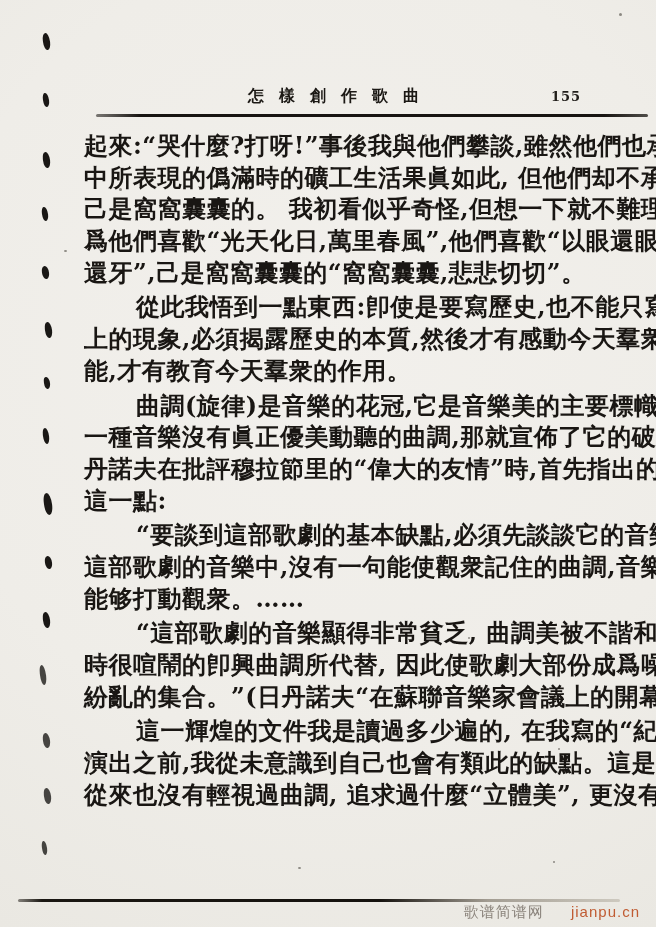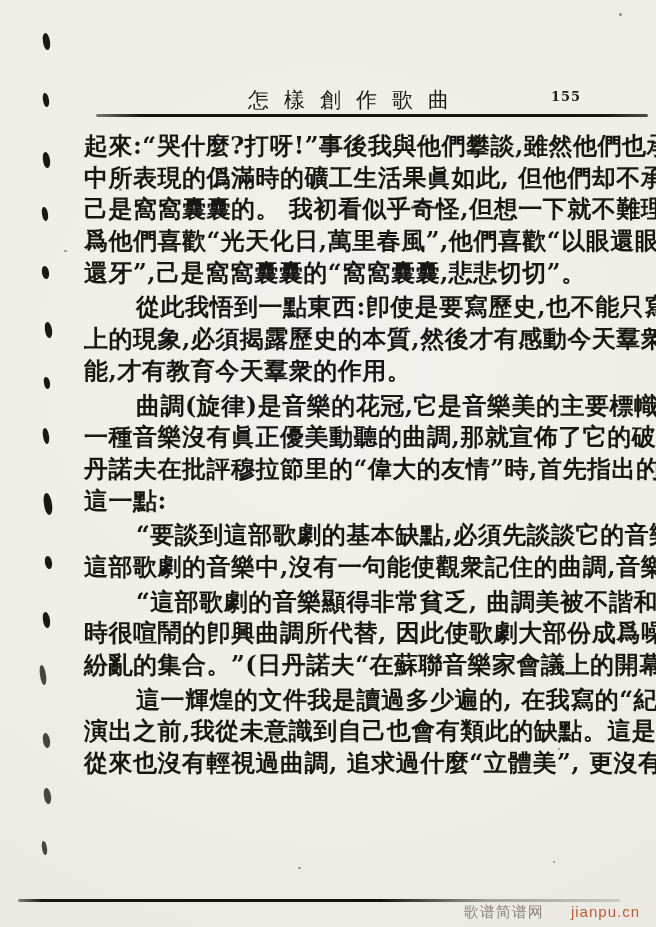--- a/index.html
+++ b/index.html
@@ -9,21 +9,21 @@
     background: #e9e7e1;
   }
   .page {
     position: relative; width: 656px; height: 927px; overflow: hidden;
     background: radial-gradient(circle at 50% 38%, #f2f0ec 0%, #efede8 60%, #eae8e2 100%);
     color: #181512;
   }
   
   .running-title {
     position: absolute; left: 248px; top: 86px;
-    font-size: 21px; font-weight: normal; letter-spacing: 15px;
+    font-size: 16px; font-weight: bold; letter-spacing: 15px;
     white-space: nowrap; color: #1b1814;
   }
   .page-number {
     position: absolute; left: 551px; top: 89px;
     font-size: 13px; font-weight: bold; letter-spacing: 1px; color: #221f1b;
   }
   .header-rule {
     position: absolute; left: 96px; top: 114px; width: 552px; height: 3px;
     background: linear-gradient(to right, rgba(25,22,18,.55), #171411 8%, #171411 92%, rgba(25,22,18,.75));
     border-radius: 2px;
@@ -84,20 +84,21 @@
       </div>
       <div class="para">
         <div class="text-line indent">曲調(旋律)是音樂的花冠,它是音樂美的主要標幟,假如</div>
         <div class="text-line">一種音樂沒有眞正優美動聽的曲調,那就宣佈了它的破產。日</div>
         <div class="text-line">丹諾夫在批評穆拉節里的“偉大的友情”時,首先指出的正是</div>
         <div class="text-line">這一點:</div>
       </div>
       <div class="para">
         <div class="text-line indent">“要談到這部歌劇的基本缺點,必須先談談它的音樂。在</div>
         <div class="text-line">這部歌劇的音樂中,沒有一句能使觀衆記住的曲調,音樂沒有</div>
+        <div class="text-line">能够打動觀衆。……</div>
       </div>
       <div class="para">
         <div class="text-line indent">“這部歌劇的音樂顯得非常貧乏, 曲調美被不諧和的、同</div>
         <div class="text-line">時很喧鬧的卽興曲調所代替, 因此使歌劇大部份成爲噪音的</div>
         <div class="text-line">紛亂的集合。”(日丹諾夫“在蘇聯音樂家會議上的開幕辭”)</div>
       </div>
       <div class="para">
         <div class="text-line indent">這一輝煌的文件我是讀過多少遍的, 在我寫的“紀念碑”</div>
         <div class="text-line">演出之前,我從未意識到自己也會有類此的缺點。這是因爲我</div>
         <div class="text-line">從來也沒有輕視過曲調, 追求過什麼“立體美”, 更沒有附和</div>

